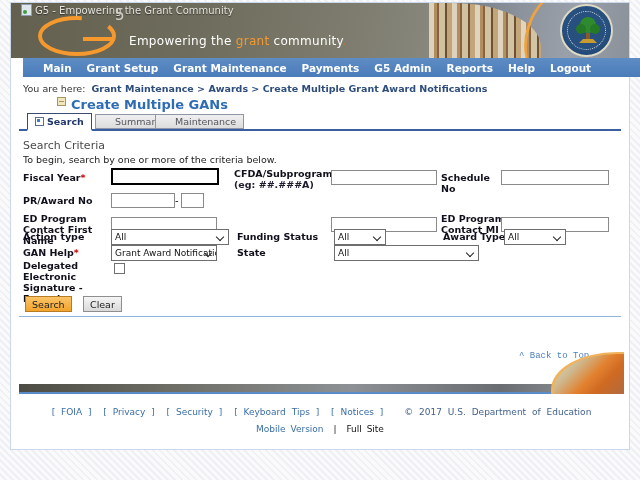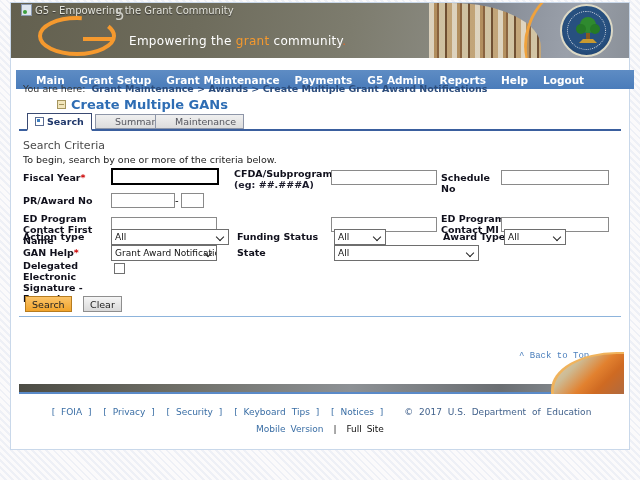--- a/index.html
+++ b/index.html
@@ -33,29 +33,29 @@
     background:repeating-linear-gradient(90deg,#e8dcc4 0 5px,#b8905a 5px 8px,#8a5f36 8px 10px,#d9c9a4 10px 16px,#6e4a28 16px 18px,#c9a876 18px 23px);
     border-radius:0 80% 0 0;opacity:.9;}
   .swoosh{position:absolute;left:96px;top:-18px;width:90px;height:110px;border-left:3px solid #f0a23c;border-radius:50%;transform:rotate(18deg);}
   .seal{position:absolute;right:16px;top:1px;width:53px;height:53px;border-radius:50%;
     background:radial-gradient(circle at 50% 45%,#27507f 0 60%,#16335c 100%);
     border:2px solid #dcd9c6;box-sizing:border-box;}
   .seal-ring{position:absolute;inset:5px;border:1px dotted #cfd4de;border-radius:50%;}
   .seal svg{position:absolute;left:11px;top:9px;}
   
   .nav{
-    position:absolute;left:5px;top:55px;width:618px;height:19px;
+    position:absolute;left:12px;top:55px;width:618px;height:19px;
     background:linear-gradient(#5e8cc4,#4a7cba);
-    display:flex;align-items:center;gap:15px;padding-left:20px;box-sizing:border-box;margin-top:12px;
+    display:flex;align-items:center;gap:15px;padding-left:20px;box-sizing:border-box;
   }
   .nav-item{color:#ffffff;font-size:10.5px;font-weight:bold;text-shadow:0 1px 1px #3c62а0;white-space:nowrap;cursor:pointer;}
   
   .breadcrumb{position:absolute;left:12px;top:80px;font-size:9.5px;color:#333;}
   .breadcrumb .path{color:#2d4d7c;font-weight:bold;margin-left:3px;cursor:pointer;}
-  .page-title{position:absolute;left:12px;top:94px;display:flex;align-items:center;gap:5px;padding-left:34px;}
+  .page-title{position:absolute;left:12px;top:94px;display:flex;align-items:flex-start;gap:5px;padding-left:34px;}
   .title-icon{width:9px;height:9px;background:#f2e6bc;border:1px solid #a5955e;box-sizing:border-box;position:relative;}
   .title-icon:after{content:"";position:absolute;left:1px;top:3px;right:1px;border-top:1px solid #a5955e;}
   .page-title .txt{font-size:13px;font-weight:bold;color:#2e6db4;}
   
   .tabrow{position:absolute;left:8px;top:110px;width:602px;height:16px;border-bottom:2px solid #3a5f9e;}
   .tab{position:absolute;top:0;height:14px;box-sizing:content-box;font-size:9.5px;
     display:flex;align-items:center;gap:3px;padding:0 7px;cursor:pointer;white-space:nowrap;}
   .tab.active{left:8px;background:#ffffff;border:1px solid #3a4a72;border-bottom:2px solid #fff;
     font-weight:bold;color:#20386b;z-index:2;height:15px;}
   .tab.inactive{background:linear-gradient(#f0f0f0,#dcdcdc);border:1px solid #8e96a8;color:#55565e;height:13px;margin-top:1px;padding-left:19px;}

